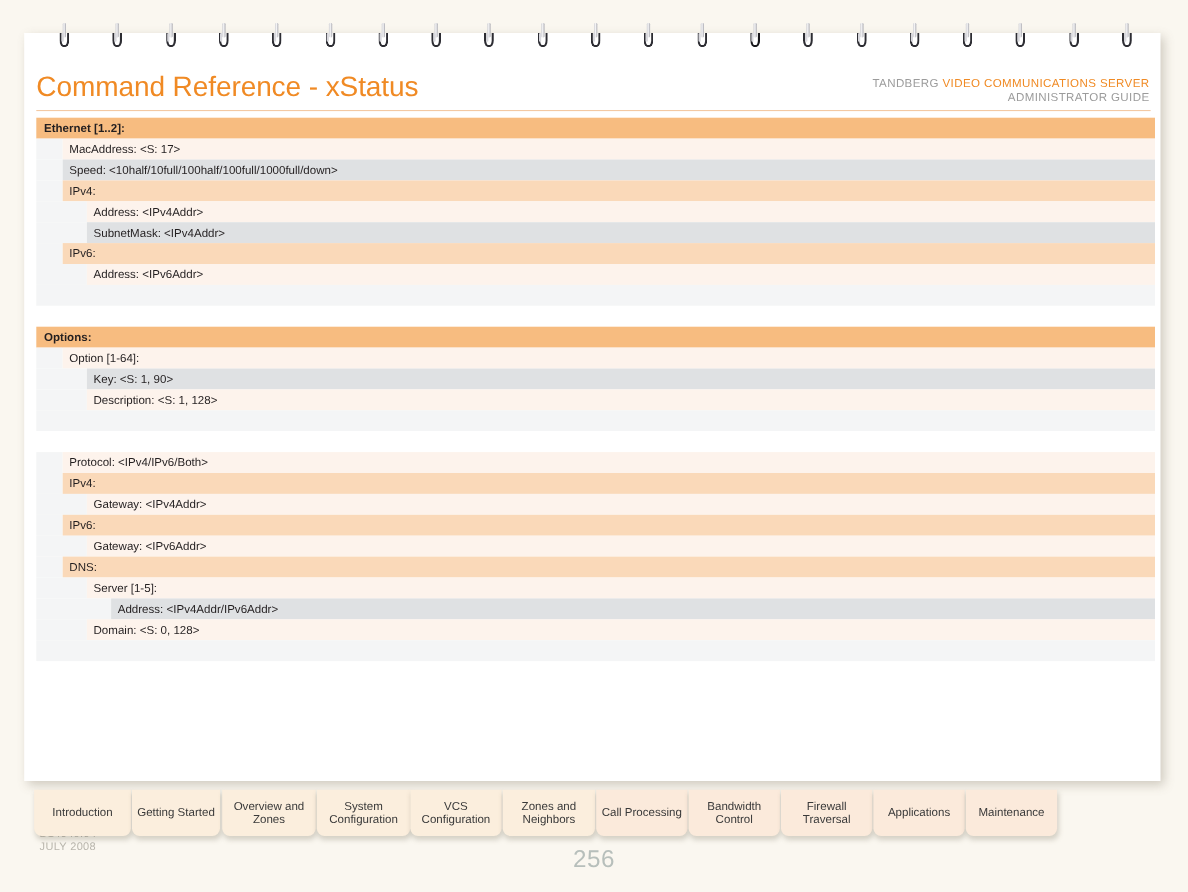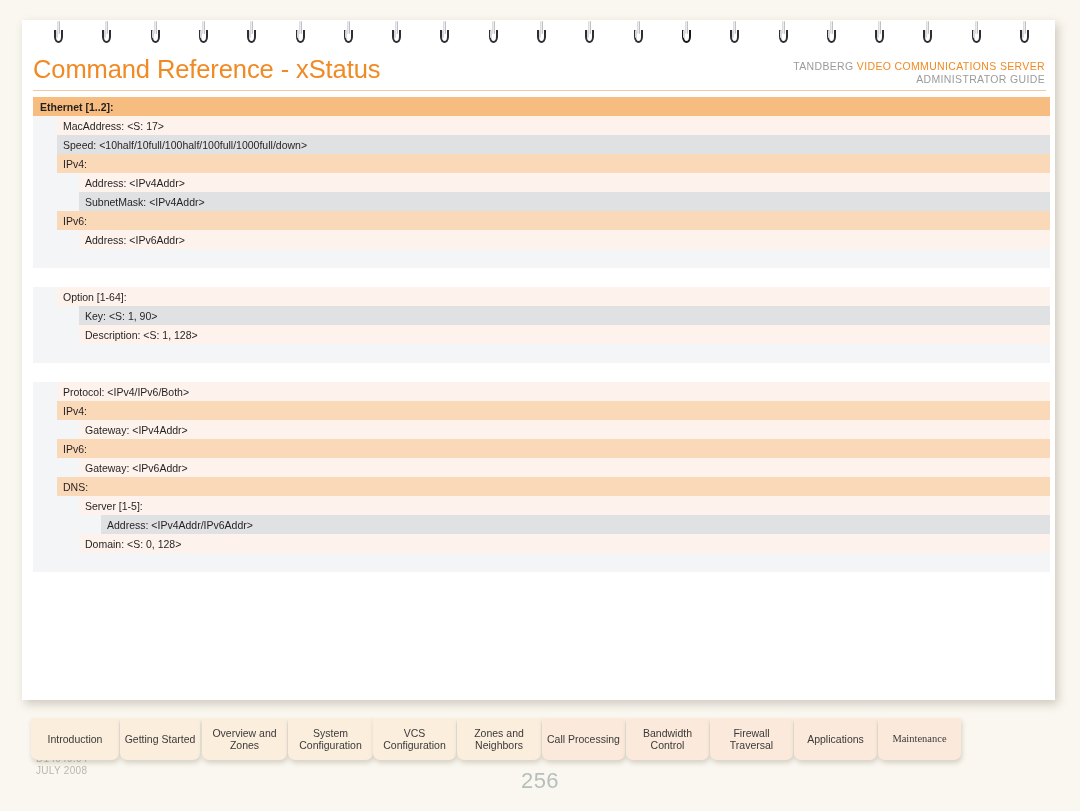--- a/index.html
+++ b/index.html
@@ -52,21 +52,21 @@
     left: 1.6px; top: 9px;
     width: 2px; height: 8px;
     background: #d8d8dd;
     border-radius: 1px;
   }
   .ring.dark .wire-bot { border-color: #17171b; }
 
   
   .page {
     position: absolute;
-    left: 22px; top: 20px;
+    left: 22px; top: 30px;
     width: 1033px; height: 680px;
     background: #ffffff;
     box-shadow: 3px 4px 9px rgba(110,100,80,0.30);
     z-index: 10;
   }
 
   
   .doc-title {
     position: absolute;
     left: 11px; top: 35px;
@@ -344,20 +344,24 @@
           <div class="body">Address: &lt;IPv6Addr&gt;</div>
         </div>
         <div class="crow lvl0 bg-blank">
           <div class="pad" style="width: 0px;"></div>
           <div class="body"></div>
         </div>
         <div class="crow lvl0 bg-none">
           <div class="pad" style="width: 0px;"></div>
           <div class="body"></div>
         </div>
+        <div class="crow lvl0 bg-head">
+          <div class="pad" style="width: 0px;"></div>
+          <div class="body">Options:</div>
+        </div>
         <div class="crow lvl1 bg-light">
           <div class="pad" style="width: 24px;"></div>
           <div class="body">Option [1-64]:</div>
         </div>
         <div class="crow lvl2 bg-gray">
           <div class="pad" style="width: 46px;"></div>
           <div class="body">Key: &lt;S: 1, 90&gt;</div>
         </div>
         <div class="crow lvl2 bg-light">
           <div class="pad" style="width: 46px;"></div>
@@ -439,21 +443,21 @@
       </div>
       <div class="tab deep" style="left: 626px; width: 83px;">
         <span>Bandwidth Control</span>
       </div>
       <div class="tab deep" style="left: 710px; width: 83px;">
         <span>Firewall Traversal</span>
       </div>
       <div class="tab deep" style="left: 794px; width: 83px;">
         <span>Applications</span>
       </div>
-      <div class="tab deep" style="left: 878px; width: 83px; font-family: Liberation Serif, serif;">
+      <div class="tab deep" style="left: 878px; width: 83px;">
         <span>Maintenance</span>
       </div>
     </div>
 
   <div class="footer-left">
     <div>D14049.04</div>
     <div>JULY 2008</div>
   </div>
 
   <div class="page-number">256</div>

